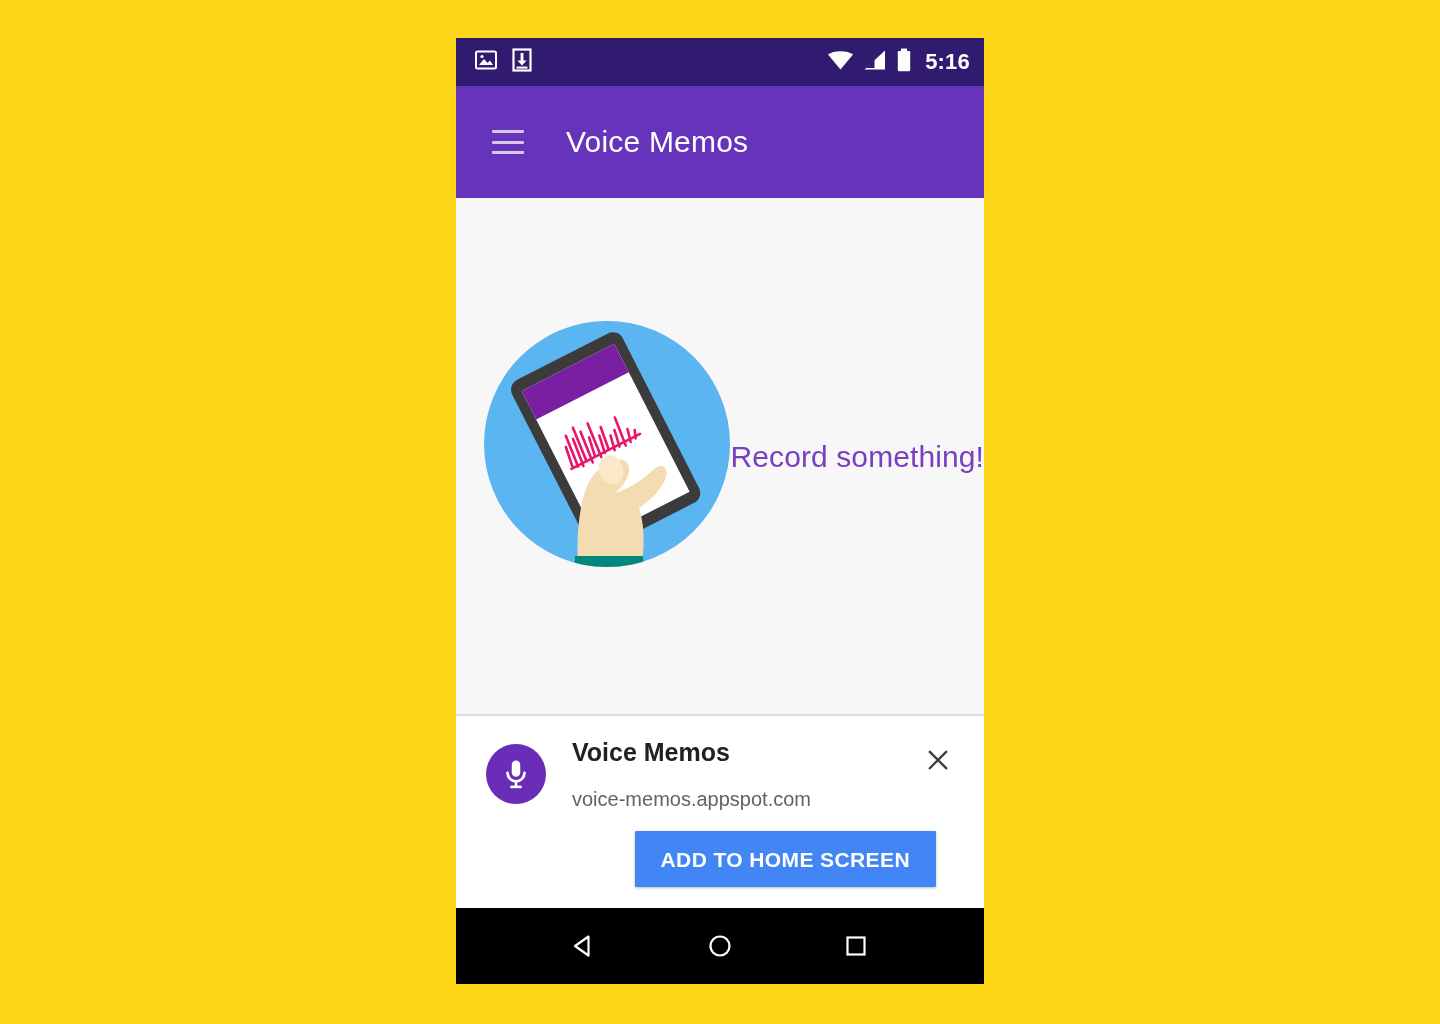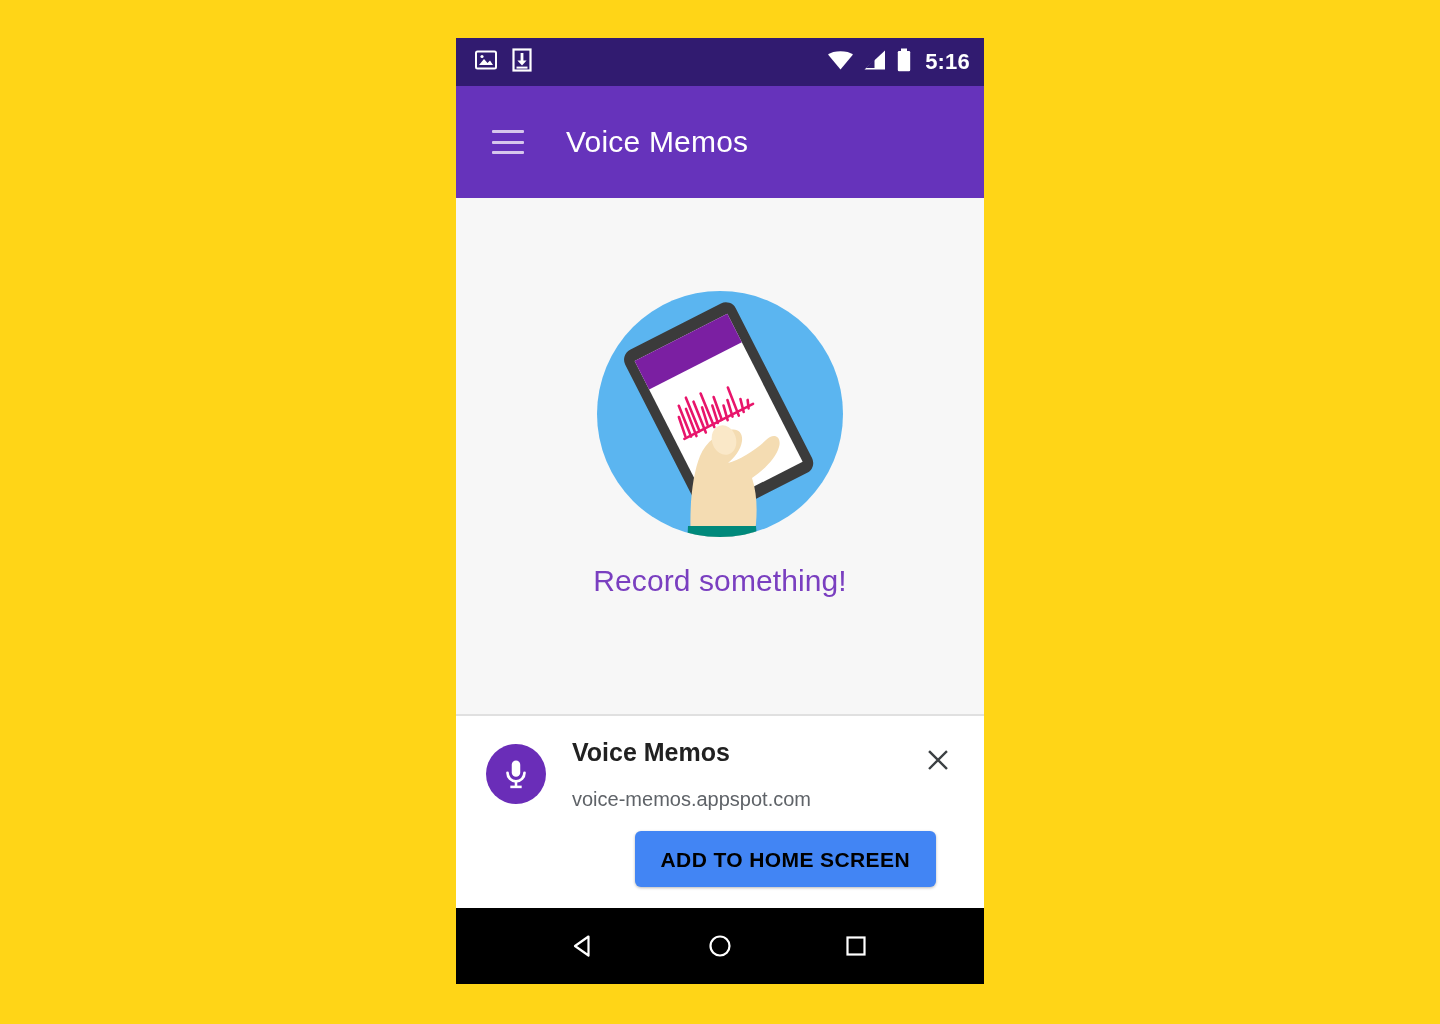--- a/index.html
+++ b/index.html
@@ -87,23 +87,23 @@
     font-size: 30px;
     margin-left: 42px;
     letter-spacing: 0.2px;
   }
 
   
   #content-area {
     flex: 1 1 auto;
     background: #F7F7F7;
     display: flex;
-    flex-direction: column;
-    align-items: center;
-    justify-content: center;
+    flex-direction: row;
+    align-items: center;
+    justify-content: flex-end;
     position: relative;
     border-bottom: 2px solid #E0E0E0;
     padding-bottom: 24px;
     box-sizing: border-box;
   }
   #empty-state-illustration {
     width: 248px;
     height: 248px;
     display: block;
   }
@@ -165,29 +165,29 @@
     margin-top: 2px;
   }
   #banner-action-row {
     display: flex;
     justify-content: flex-end;
     margin-top: 20px;
     padding-right: 22px;
   }
   #add-to-home-screen-button {
     background: #4285F4;
-    color: #000000;
+    color: #ffffff;
     border: none;
     font-family: "Liberation Sans", sans-serif;
     font-size: 21px;
     font-weight: bold;
     letter-spacing: 0.4px;
     padding: 17px 26px;
     height: 56px;
-    border-radius: 6px;
+    border-radius: 1px;
     box-shadow: 0 1px 3px rgba(0,0,0,0.28);
     cursor: pointer;
   }
 
   
   #nav-bar {
     flex: 0 0 auto;
     height: 76px;
     background: #000000;
     display: flex;

